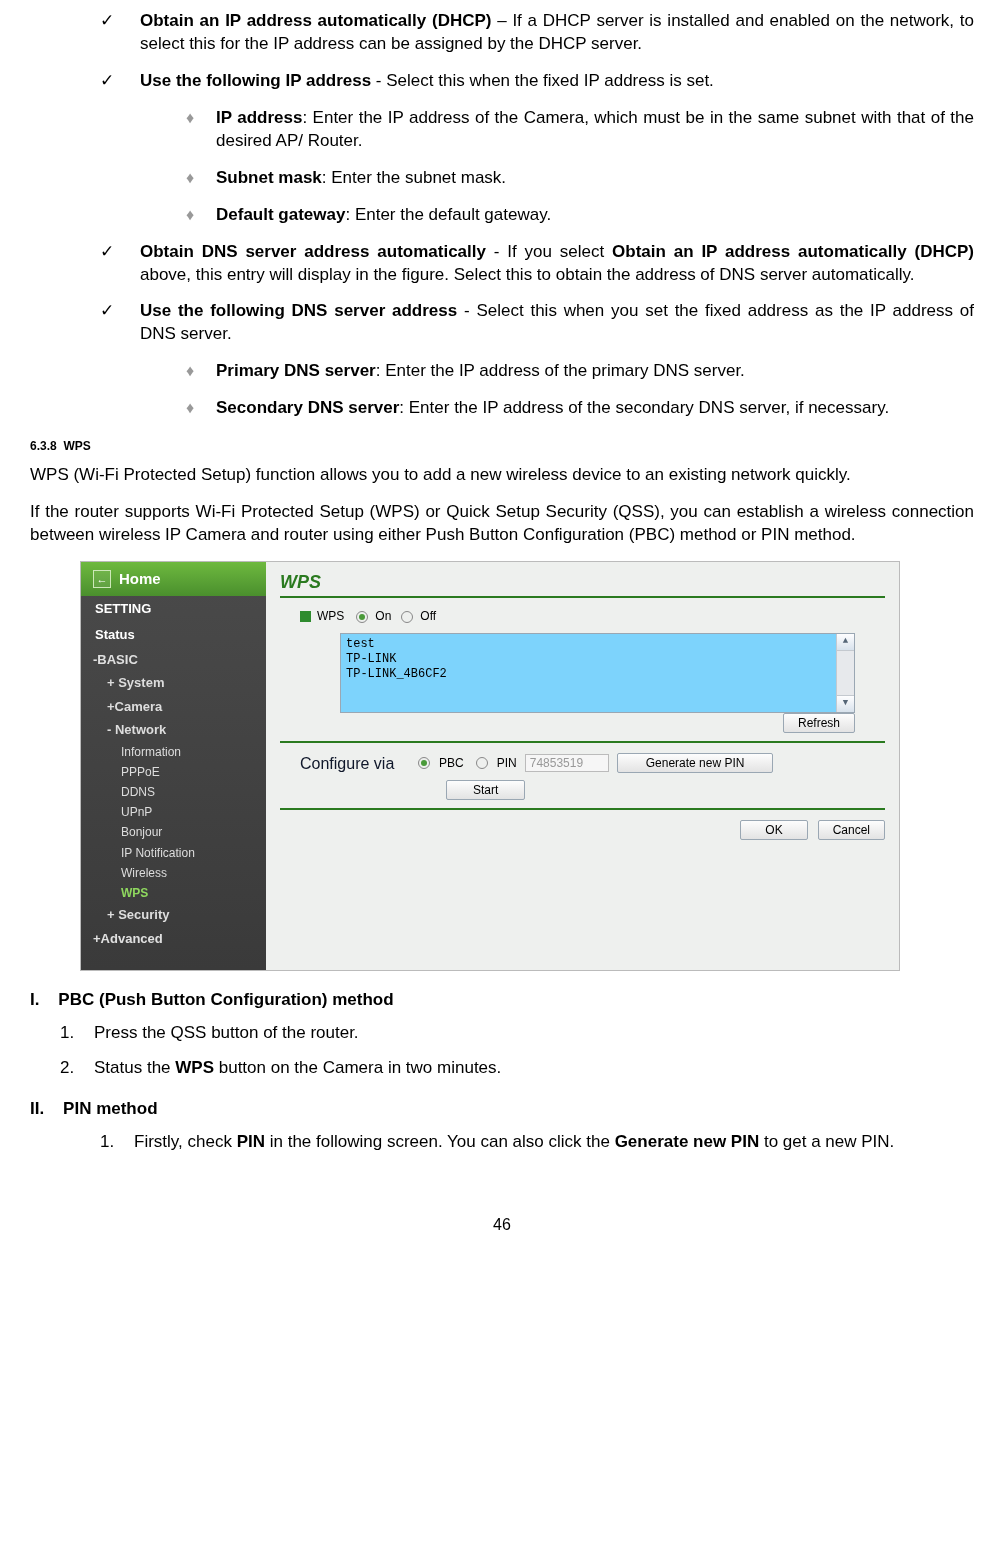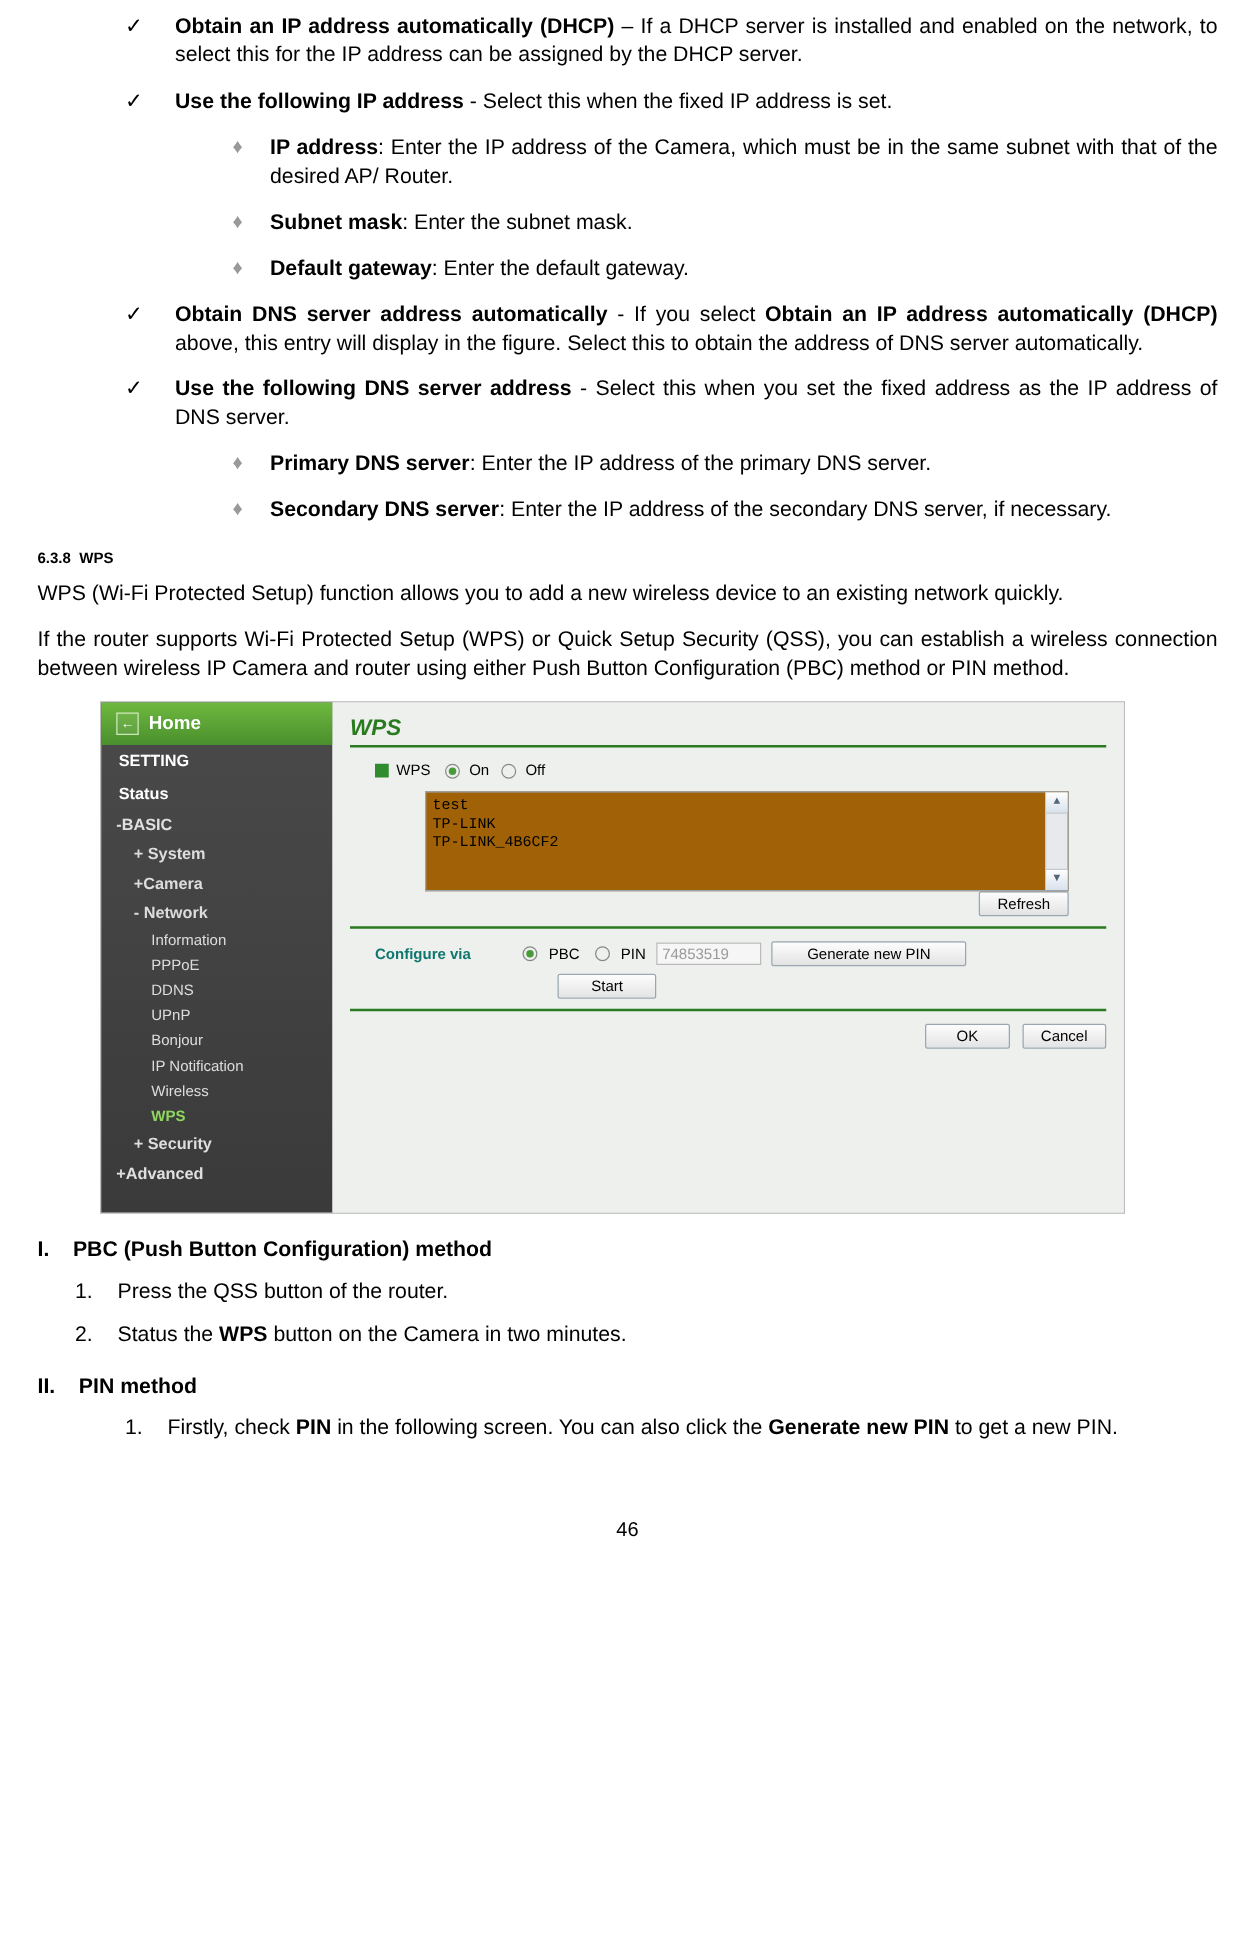--- a/index.html
+++ b/index.html
@@ -134,21 +134,21 @@
   .wps-radio.checked::after {
     content: "";
     width: 6px; height: 6px;
     background: #4a9a3a;
     border-radius: 50%;
   }
   .wps-listbox {
     margin-left: 60px;
     width: 515px;
     height: 80px;
-    background: #a16207;
+    background: #7dd3fc;
     border: 1px solid #9aa7b3;
     position: relative;
     font-family: "Courier New", monospace;
     font-size: 12px;
     padding: 3px 5px;
     line-height: 1.25;
   }
   .wps-listbox .scroll {
     position: absolute;
     right: 0; top: 0; bottom: 0;
@@ -192,21 +192,21 @@
     border-top: 2px solid #2a7a1f;
     margin: 2px 0 10px 0;
   }
   .wps-config-row {
     display: flex;
     align-items: center;
     gap: 8px;
     padding-left: 20px;
     margin-bottom: 6px;
   }
-  .wps-config-label { width: 110px; color: #0f766e; font-size: 12px; font-weight: bold; }
+  .wps-config-label { width: 110px; color: #0f172a; font-size: 16px; }
   .wps-pin-input {
     width: 84px;
     border: 1px solid #bbb;
     background: #f6f6f6;
     color: #999;
     font-size: 12px;
     padding: 1px 4px;
   }
   .wps-start-row {
     padding-left: 166px;

